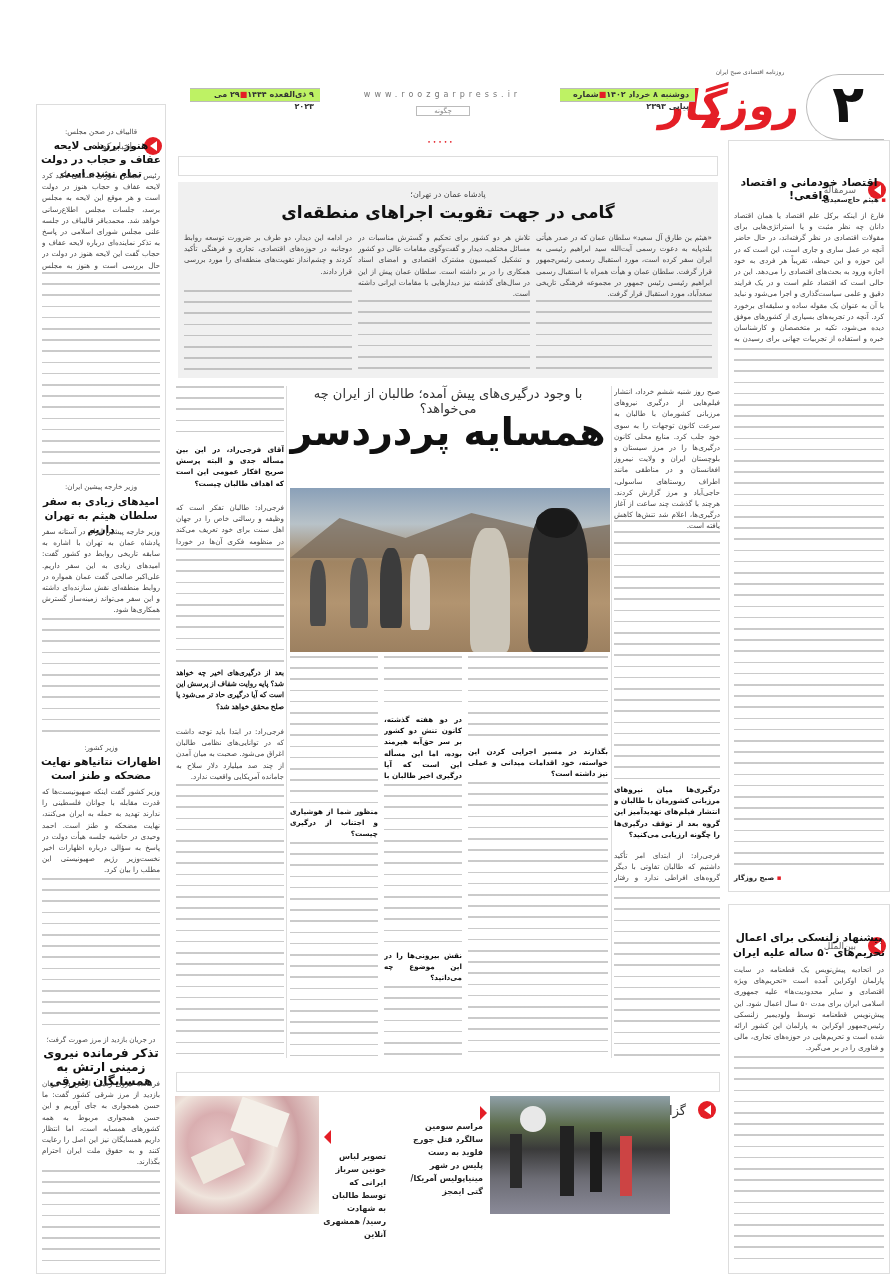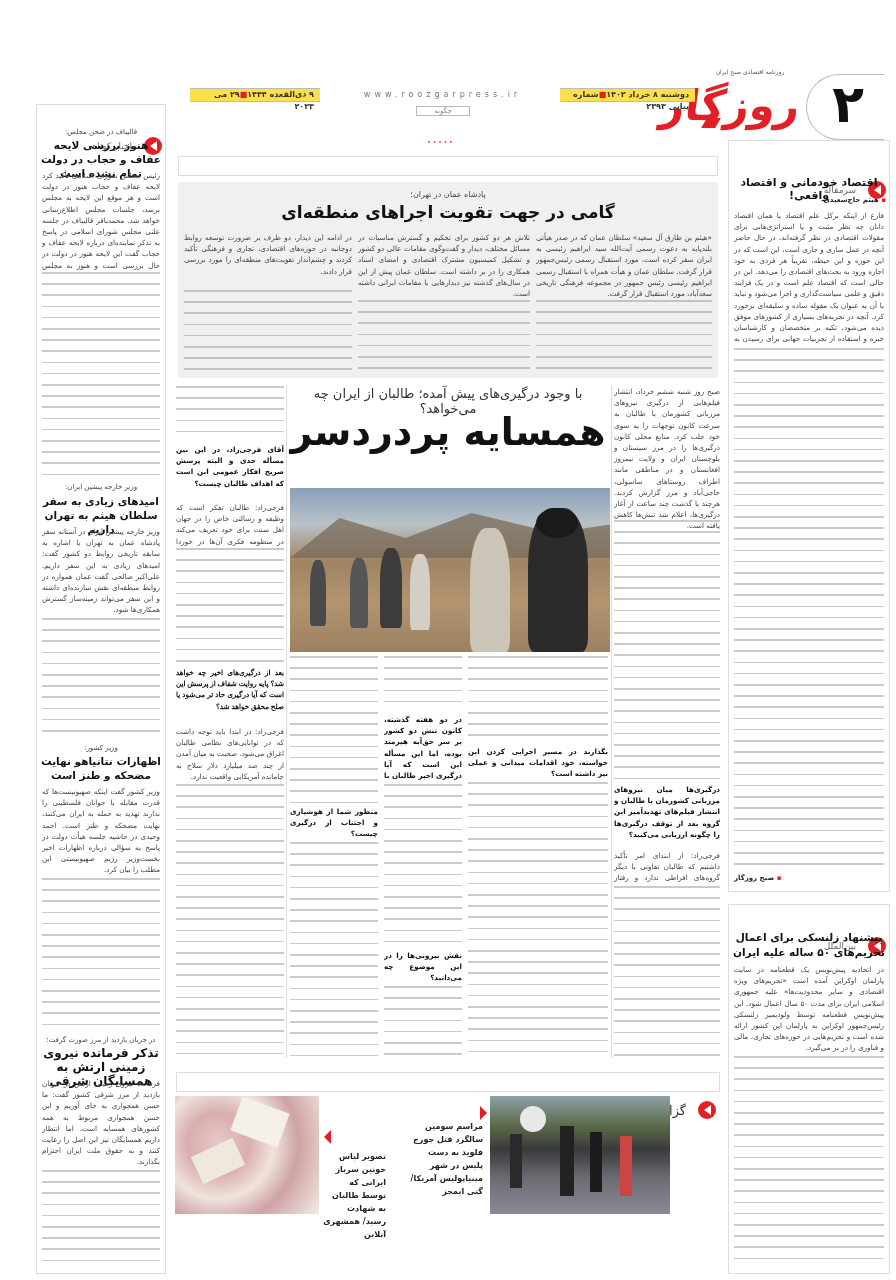--- a/index.html
+++ b/index.html
@@ -13,21 +13,21 @@
     position: absolute; left: 806px; top: 74px; width: 78px; height: 66px;
     border: 1px solid #bbb; border-radius: 40px 0 0 40px; border-right: none;
   }
   .page-num { position: absolute; left: 818px; top: 74px; width: 60px; height: 60px;
     font-size: 52px; font-weight: bold; color: #111; text-align: center; line-height: 60px; }
   .logo { position: absolute; left: 690px; top: 78px; width: 110px; height: 55px;
     color: #e41e26; font-size: 42px; font-weight: bold; letter-spacing: -2px; text-align: center; line-height: 55px;
     font-family: "DejaVu Sans", sans-serif; transform: skewX(-8deg); }
   .tagline { position: absolute; left: 700px; top: 68px; width: 100px; font-size: 6px; color: #555; text-align: center; }
   .date-bar {
-    position: absolute; top: 88px; height: 14px; background: #fde047; border-top: 1px solid #bbb; border-bottom: 1px solid #bbb;
+    position: absolute; top: 88px; height: 14px; background: #bef264; border-top: 1px solid #bbb; border-bottom: 1px solid #bbb;
     font-size: 8px; font-weight: bold; color: #333; line-height: 12px; padding: 0 6px;
   }
   .date-bar .red { color: #e41e26; }
   .url-bar { position: absolute; left: 325px; top: 88px; width: 235px; height: 14px; font-size: 8px; letter-spacing: 4px;
     color: #777; text-align: center; line-height: 14px; direction: ltr; }
   .section-tab { position: absolute; left: 416px; top: 106px; width: 54px; height: 10px; border: 1px solid #bbb;
     font-size: 7px; color: #888; text-align: center; line-height: 8px; }
   .dots-deco { position: absolute; left: 415px; top: 140px; width: 50px; height: 4px; color: #e41e26; font-size: 6px; text-align: center; line-height: 4px; }
   .red-slash { position: absolute; left: 704px; top: 118px; width: 14px; height: 10px; background: #e41e26; transform: skewX(-30deg); }
 

